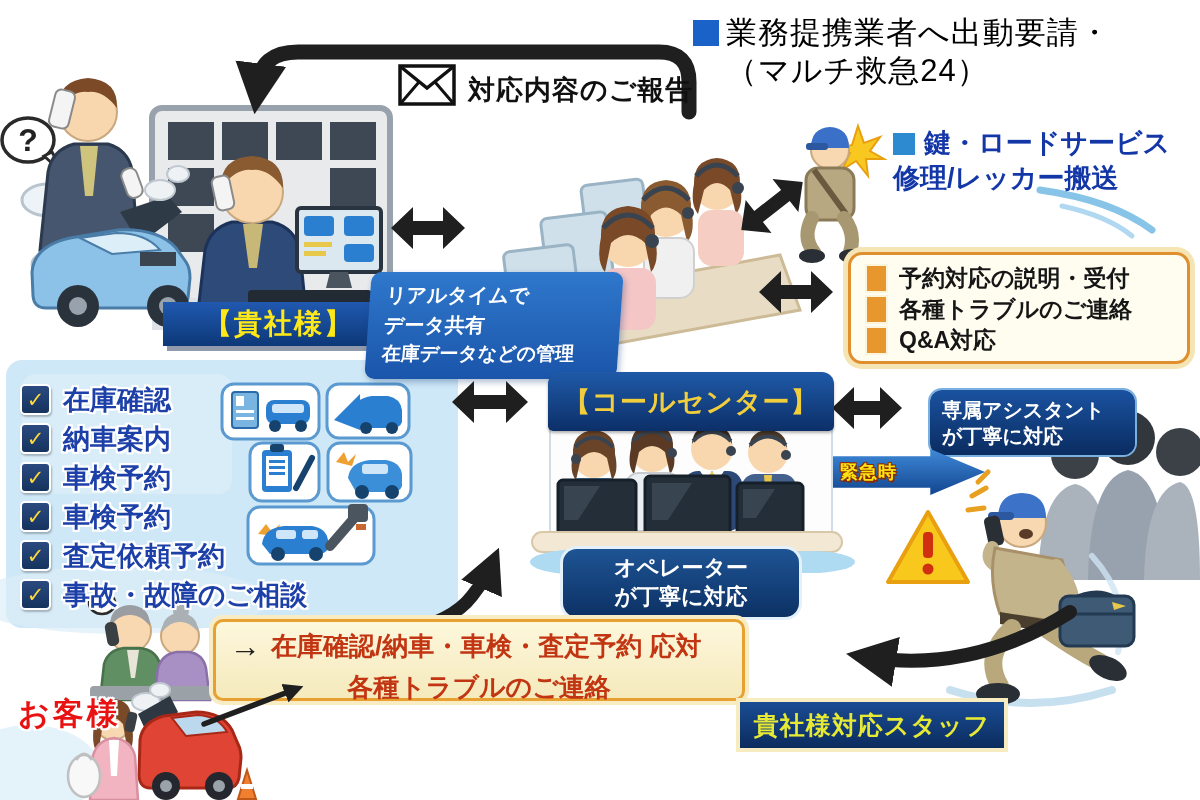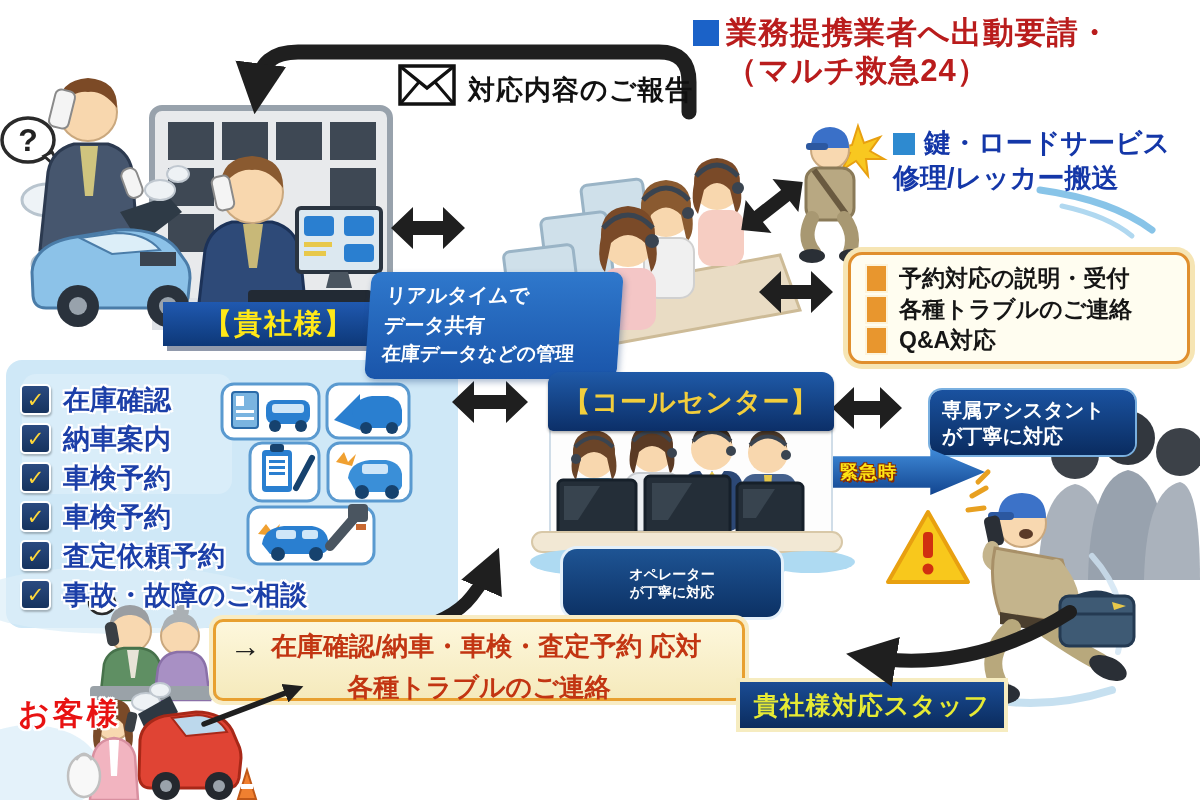--- a/index.html
+++ b/index.html
@@ -11,21 +11,21 @@
   .abs{position:absolute;}
   .z2{z-index:2;}
   #art{position:absolute;left:0;top:0;z-index:1;}
   #art-top{position:absolute;left:0;top:0;z-index:5;pointer-events:none;}
 
   .outline-white{
     text-shadow:2px 0 0 #fff,-2px 0 0 #fff,0 2px 0 #fff,0 -2px 0 #fff,
       2px 2px 0 #fff,-2px 2px 0 #fff,2px -2px 0 #fff,-2px -2px 0 #fff;
   }
 
-  .dispatch-title{left:693px;top:14px;color:#b91c1c;font-size:31px;font-weight:700;line-height:1.22;letter-spacing:1px;}
+  .dispatch-title{left:693px;top:14px;color:#000000;font-size:31px;font-weight:400;line-height:1.22;letter-spacing:1px;}
   .dispatch-title .row{display:flex;align-items:center;}
   .sq-big{display:inline-block;width:26px;height:26px;background:#1b62c8;margin-right:7px;flex:0 0 auto;}
   .dispatch-line2{padding-left:33px;}
 
   .envelope{left:398px;top:64px;}
   .report-label{left:468px;top:72px;font-size:27px;font-weight:800;color:#101010;letter-spacing:1px;}
 
   .partner-title{left:893px;top:126px;color:#1437a8;font-size:27px;font-weight:900;line-height:1.3;}
   .partner-title .row{display:flex;align-items:center;}
   .sq-mid{display:inline-block;width:22px;height:22px;background:#2e8ad0;margin-right:9px;flex:0 0 auto;}
@@ -49,40 +49,40 @@
   .check-row{display:flex;align-items:center;gap:12px;height:39px;}
   .check-box{width:27px;height:27px;background:linear-gradient(180deg,#2a4a80,#16335e);border:2.5px solid #fff;
     border-radius:5px;color:#ffd83a;font-size:21px;font-weight:900;display:flex;align-items:center;
     justify-content:center;box-shadow:1px 2px 2px rgba(0,0,0,.25);flex:0 0 auto;}
   .check-label{font-size:27px;font-weight:900;color:#1c3fa8;white-space:nowrap;}
 
   .cc-header{left:548px;top:372px;width:286px;height:59px;background:linear-gradient(180deg,#1f5aa8,#0c2f68);
     border-radius:12px 12px 5px 5px;color:#f2ce3c;font-size:27px;font-weight:900;display:flex;
     align-items:center;justify-content:center;letter-spacing:1px;box-shadow:0 2px 3px rgba(0,0,0,.3);}
 
-  .operator-note{left:563px;top:549px;width:218px;height:68px;background:linear-gradient(180deg,#1e5494,#0c3164);
-    border-radius:14px;color:#fff;font-size:14px;font-weight:800;display:flex;flex-direction:column;
+  .operator-note{left:563px;top:549px;width:236px;height:68px;background:linear-gradient(180deg,#1e5494,#0c3164);
+    border-radius:14px;color:#fff;font-size:22px;font-weight:800;display:flex;flex-direction:column;
     align-items:center;justify-content:center;line-height:1.3;box-shadow:0 0 0 3px #e4f0fa;}
 
   .assistant-note{left:930px;top:390px;width:205px;height:65px;background:linear-gradient(180deg,#1a52a0,#0a2c60);
     border-radius:12px;color:#fff;font-size:20px;font-weight:800;box-sizing:border-box;
     padding:7px 0 7px 12px;line-height:1.3;box-shadow:0 0 0 2px #7ab0e0;}
 
   .emergency{left:833px;top:449px;width:152px;height:46px;background:linear-gradient(180deg,#3f8ad8,#12458f);
     clip-path:polygon(0 16%,64% 16%,64% 0,100% 50%,64% 100%,64% 84%,0 84%);display:flex;align-items:center;}
   .emergency .txt{color:#ffe414;font-size:18px;font-weight:700;padding-left:7px;letter-spacing:1px;
     text-shadow:1.5px 1.5px 0 #8a2a00,-1px -1px 0 #8a2a00,1px -1px 0 #8a2a00,-1px 1px 0 #8a2a00;}
 
   .request-bar{left:213px;top:619px;width:532px;height:82px;background:linear-gradient(180deg,#fdf7dc,#f5eabc);
     border:3px solid #e8a030;border-radius:10px;box-shadow:0 0 0 4px #f8ecc4;box-sizing:border-box;padding-top:7px;}
   .request-line1{display:flex;align-items:center;gap:10px;padding-left:14px;font-size:26px;font-weight:900;color:#c23512;white-space:nowrap;}
   .request-arrow{color:#1f1f1f;font-size:31px;font-weight:900;line-height:1;}
   .request-line2{text-align:center;font-size:26px;font-weight:900;color:#c23512;margin-top:6px;}
 
-  .staff-bar{left:740px;top:682px;width:264px;height:46px;background:linear-gradient(180deg,#1a4c94,#0b2c5e);
+  .staff-bar{left:740px;top:702px;width:264px;height:46px;background:linear-gradient(180deg,#1a4c94,#0b2c5e);
     color:#e6ea34;font-size:25px;font-weight:900;display:flex;align-items:center;justify-content:center;
     letter-spacing:1px;box-shadow:0 0 0 4px #f6ecc0;}
 
   .customer-label{left:18px;top:693px;color:#e81212;font-size:31px;font-weight:900;letter-spacing:3px;}
 </style>
 </head>
 <body>
 
 <svg id="art" width="1200" height="800" viewBox="0 0 1200 800">
   <defs>

